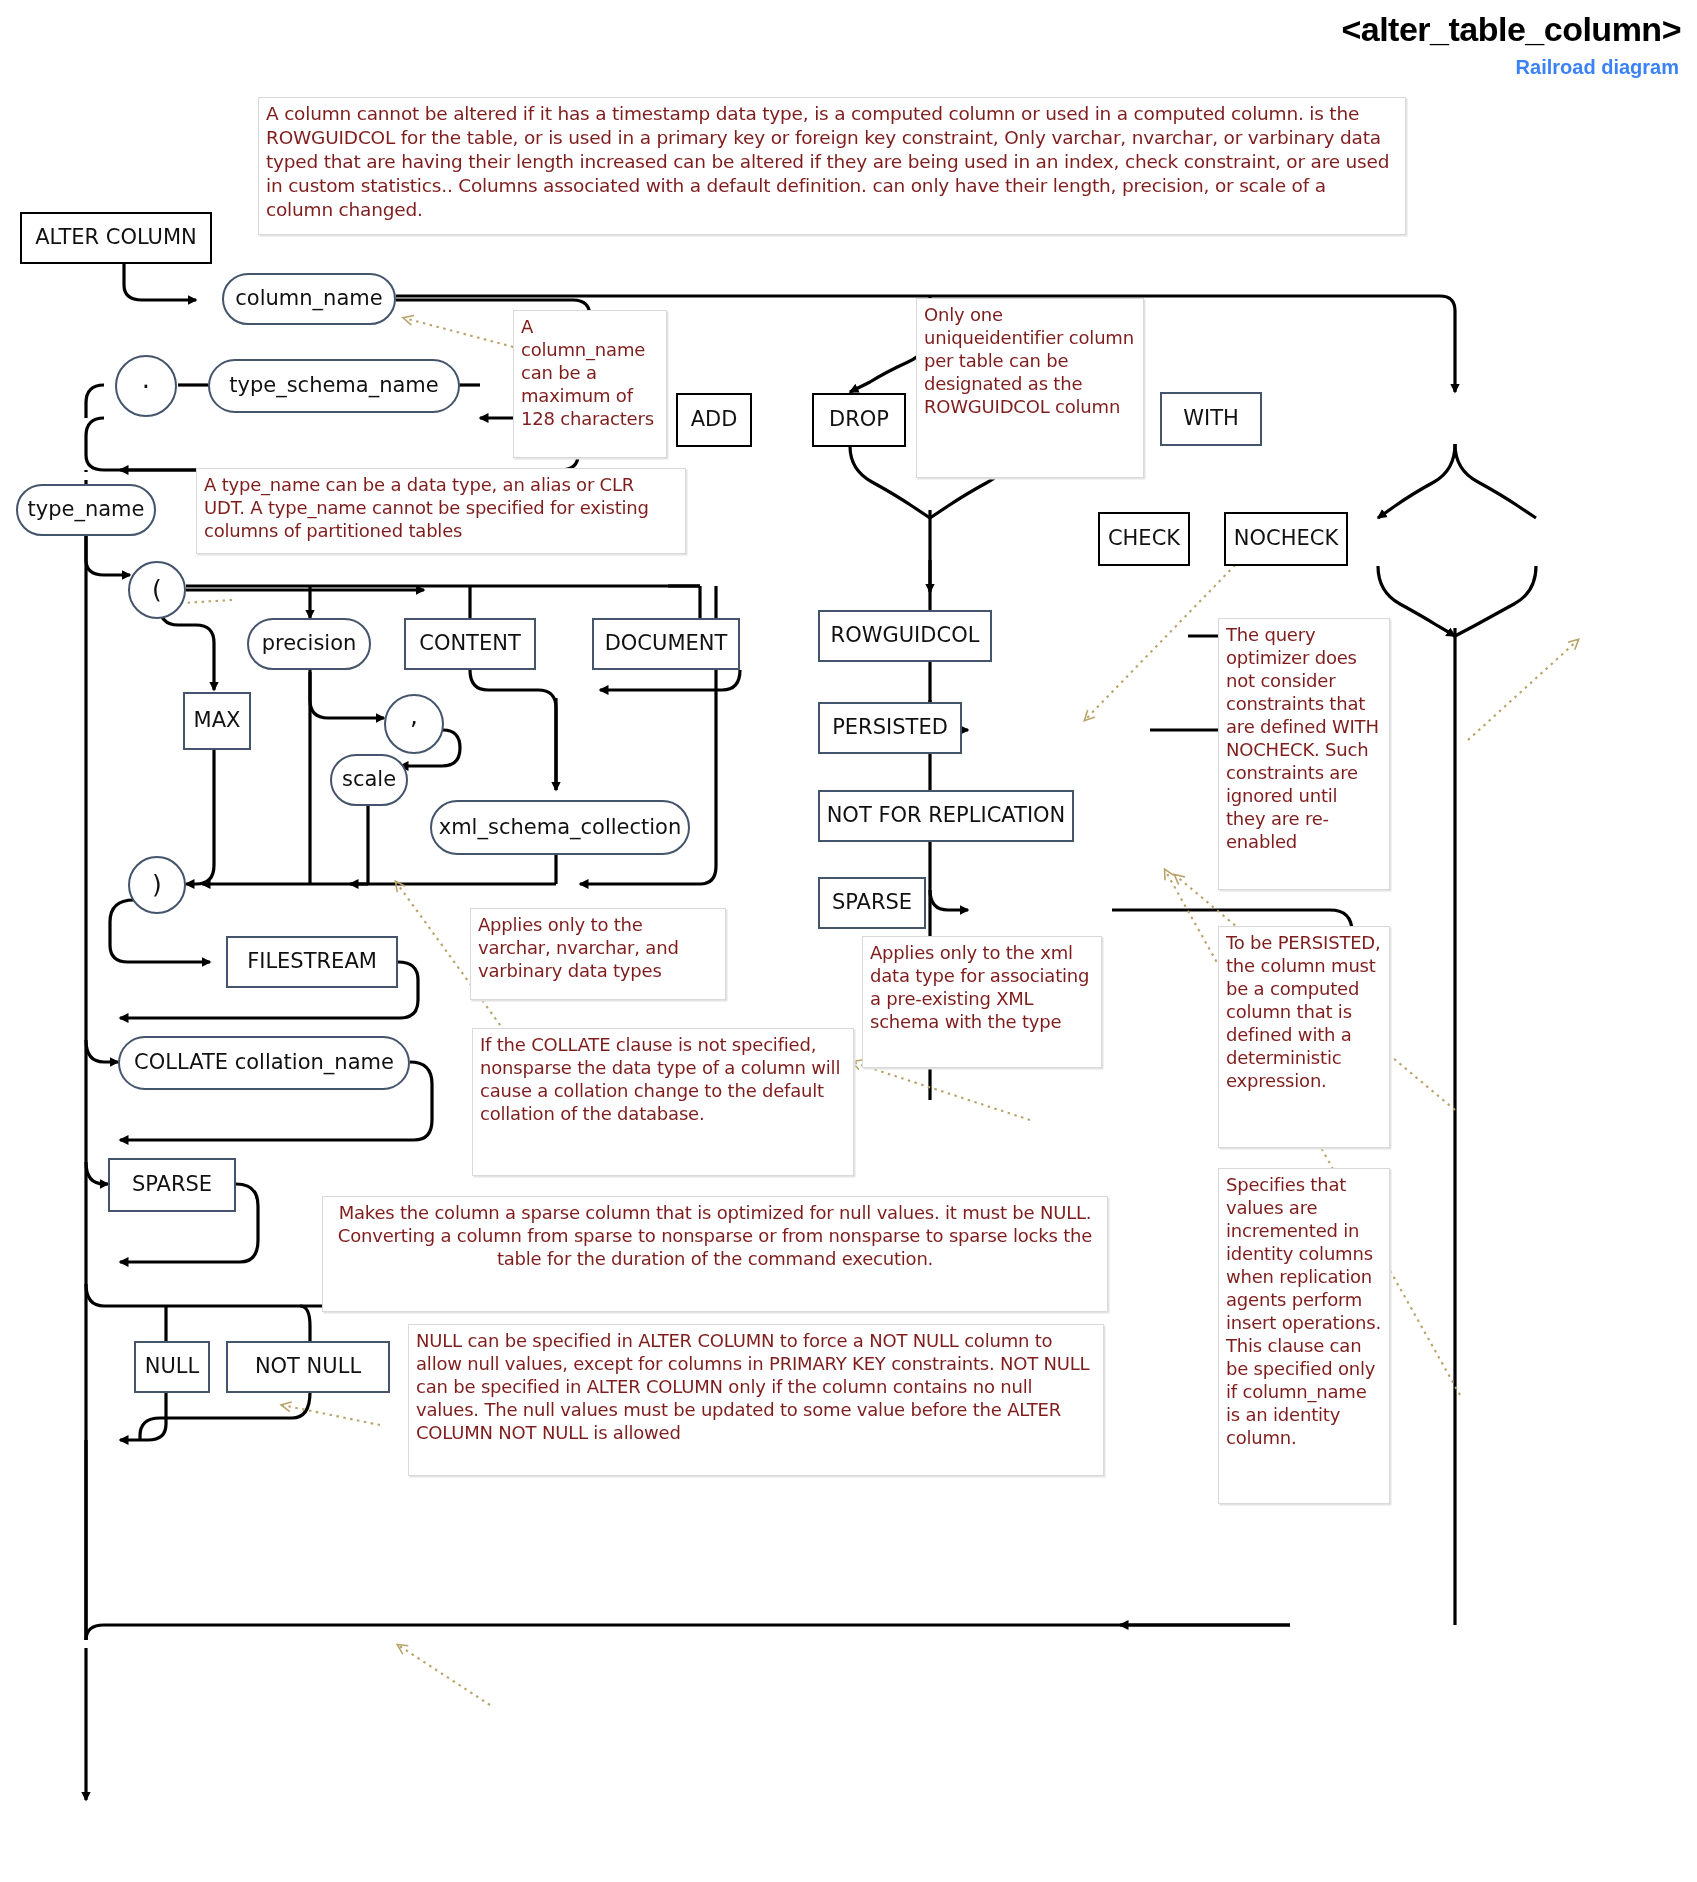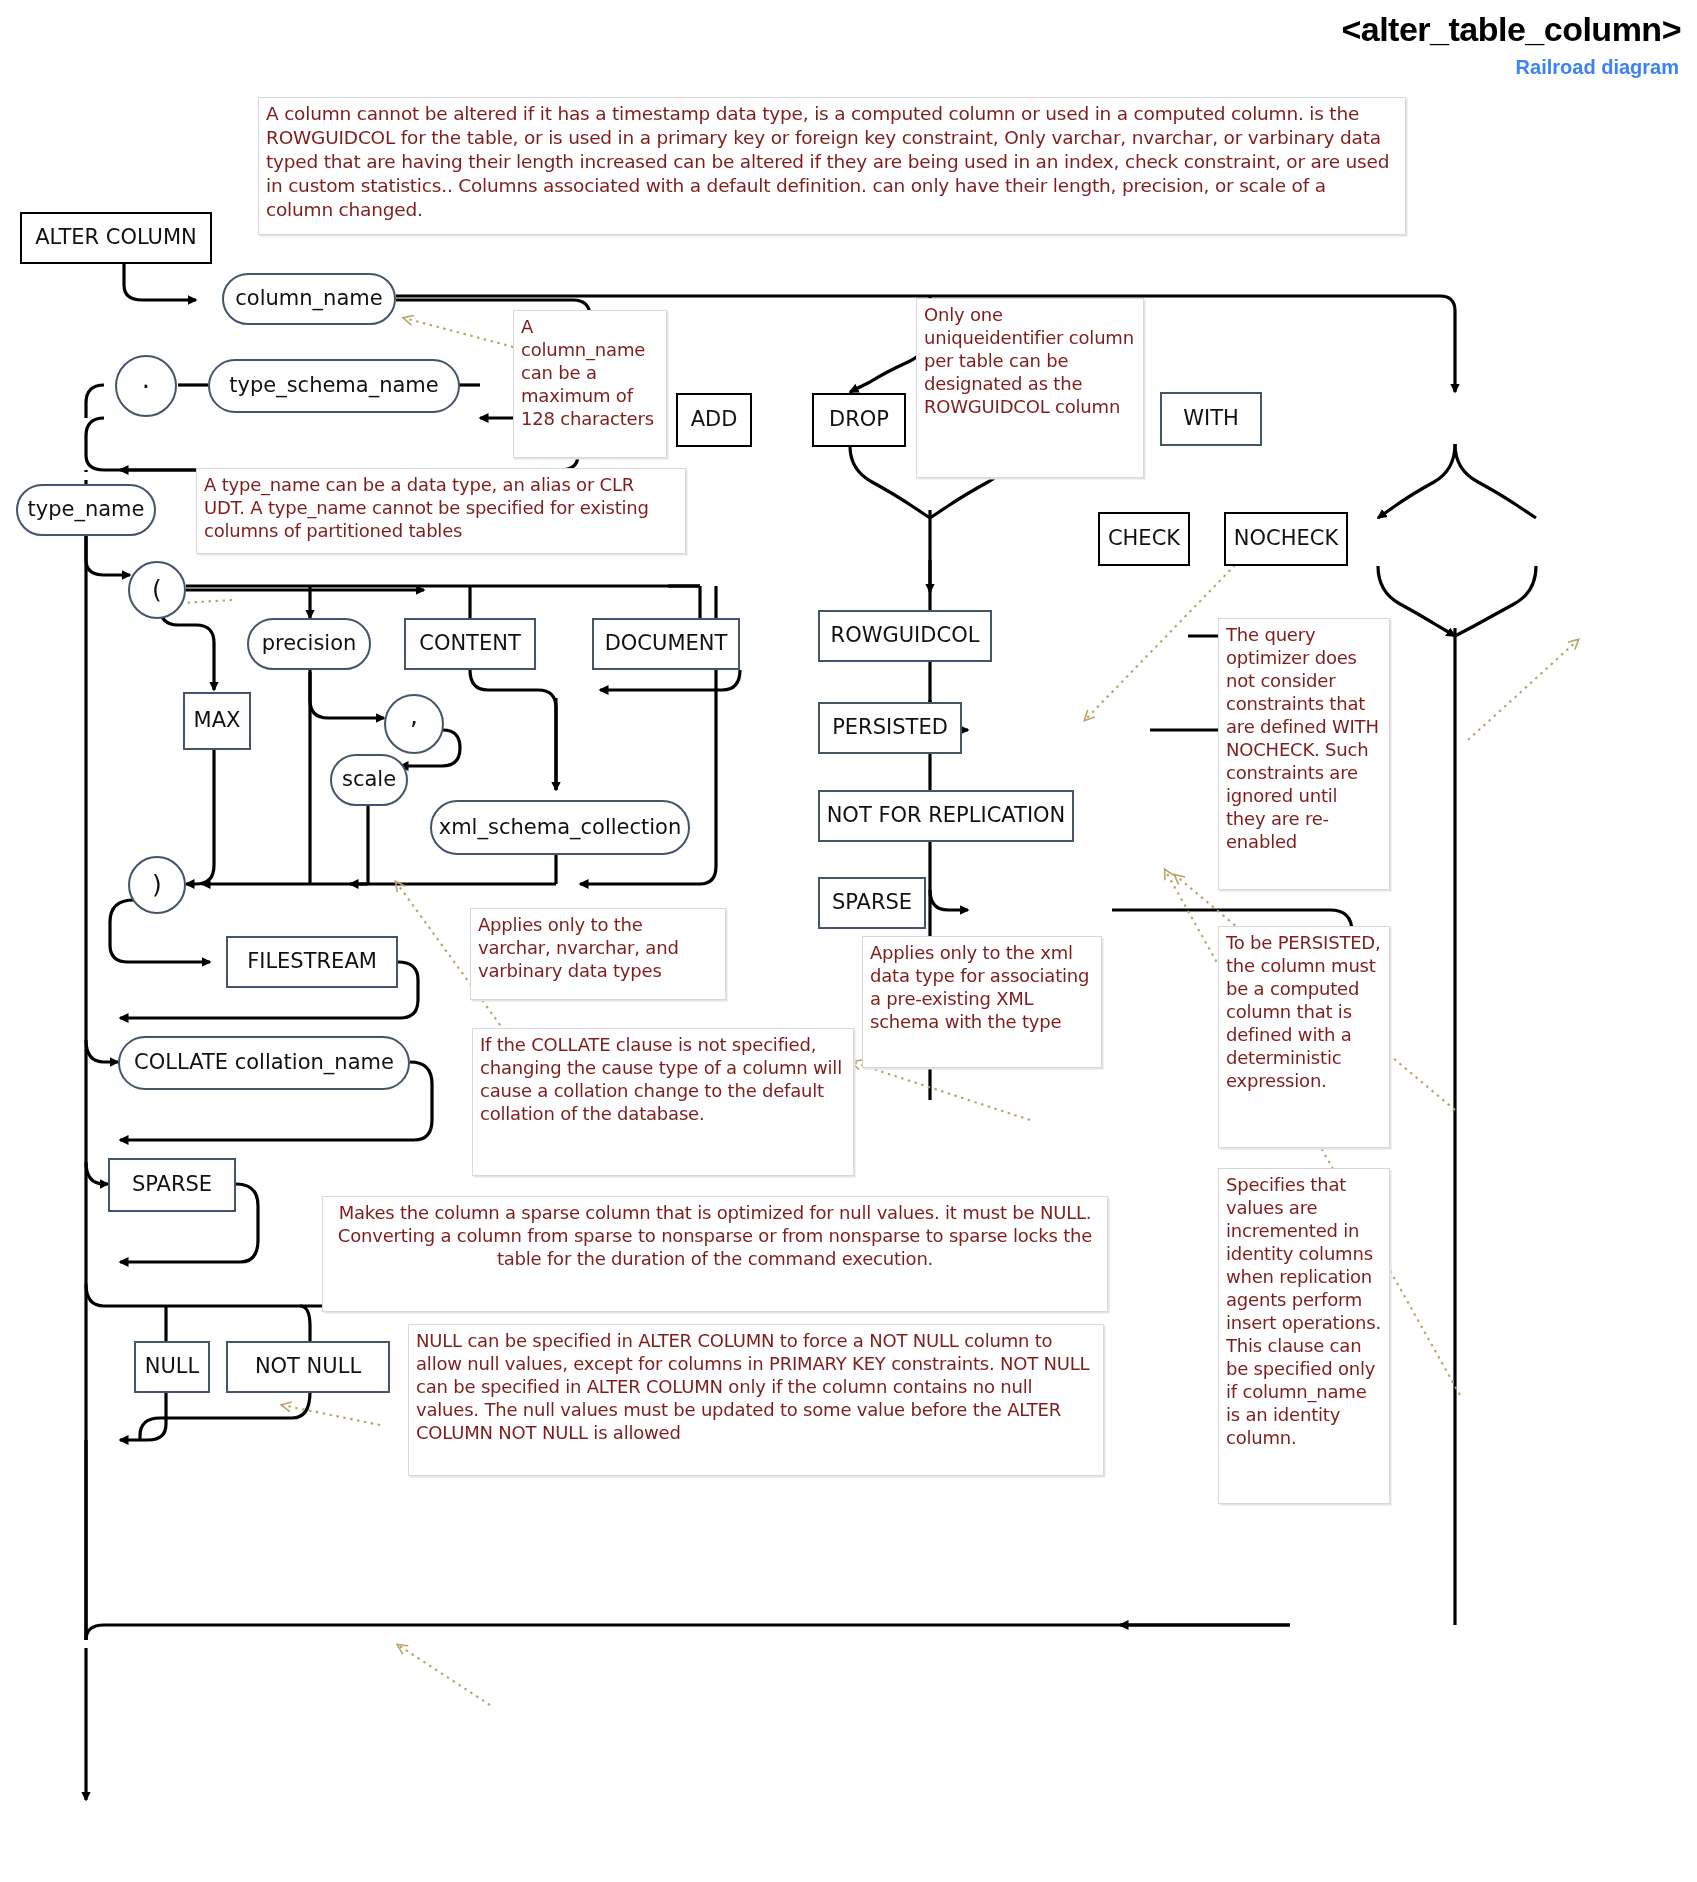--- a/index.html
+++ b/index.html
@@ -228,21 +228,21 @@
   <div class="note small" style="left:513px;top:310px;width:154px;height:148px;"> A column_name can be a maximum of 128 characters</div>
 
   <div class="note small" style="left:196px;top:468px;width:490px;height:86px;"> A type_name can be a data type, an alias or CLR UDT. A type_name cannot be specified for existing columns of partitioned tables</div>
 
   <div class="note small" style="left:916px;top:298px;width:228px;height:180px;"> Only one uniqueidentifier column per table can be designated as the ROWGUIDCOL column</div>
 
   <div class="note small" style="left:470px;top:908px;width:256px;height:92px;">Applies only to the varchar, nvarchar, and varbinary data types</div>
 
   <div class="note small" style="left:862px;top:936px;width:240px;height:132px;">Applies only to the xml data type for associating a pre-existing  XML schema with the type</div>
 
-  <div class="note small" style="left:472px;top:1028px;width:382px;height:148px;"> If the COLLATE clause is not specified, changing the cause type of a column will cause a collation change to the default collation of the database.</div>
+  <div class="note small" style="left:472px;top:1028px;width:382px;height:148px;"> If the COLLATE clause is not specified, nonsparse the data type of a column will cause a collation change to the default collation of the database.</div>
 
   <div class="note small" style="left:322px;top:1196px;width:786px;height:116px;text-align:center;">Makes the column a sparse column that is optimized for null values. it must be NULL. Converting a column from sparse to nonsparse or from nonsparse to sparse locks the table for the duration of the command execution.</div>
 
   <div class="note small" style="left:408px;top:1324px;width:696px;height:152px;"> NULL can be specified in ALTER COLUMN to force a NOT NULL column to allow null values, except for columns in PRIMARY KEY constraints. NOT NULL can be specified in ALTER COLUMN only if the column contains no null values. The null values must be updated to some value before the ALTER COLUMN NOT NULL is allowed</div>
 
   <div class="note small" style="left:1218px;top:618px;width:172px;height:272px;">The query optimizer does not consider constraints that are defined WITH NOCHECK. Such constraints are ignored until they are re-enabled</div>
 
   <div class="note small" style="left:1218px;top:926px;width:172px;height:222px;">To be PERSISTED, the column must be a computed column that is defined with a deterministic expression.</div>
 
   <div class="note small" style="left:1218px;top:1168px;width:172px;height:336px;">Specifies that values are incremented in identity columns when replication agents perform insert operations. This clause can be specified only if column_name is an identity column.</div>

